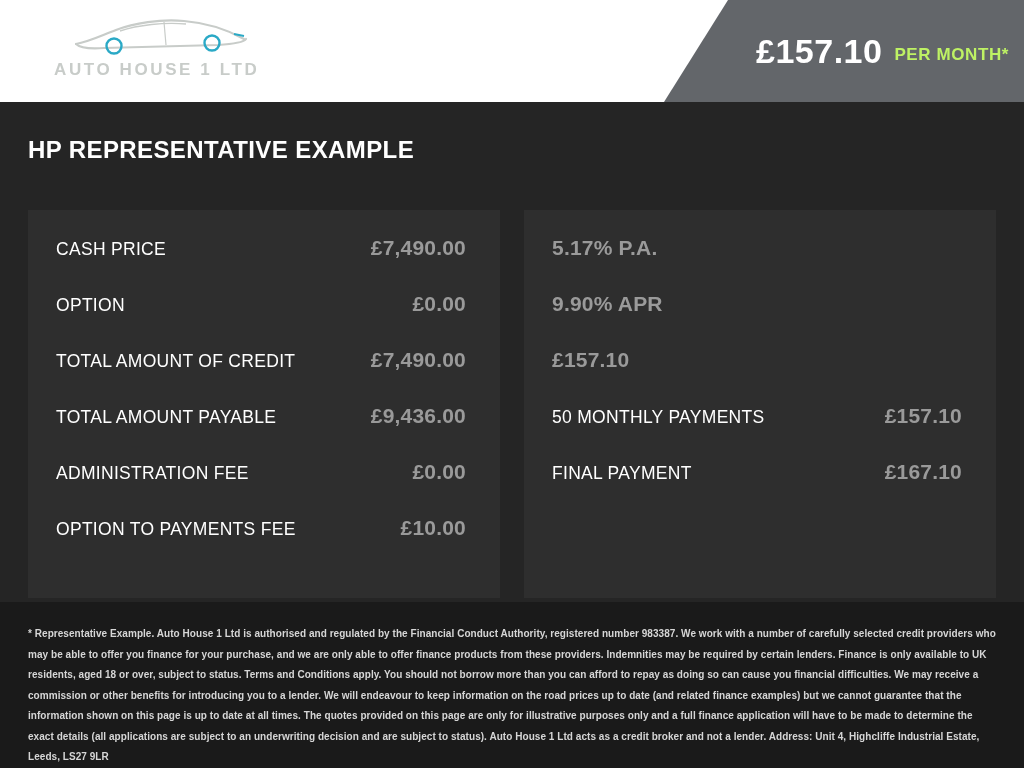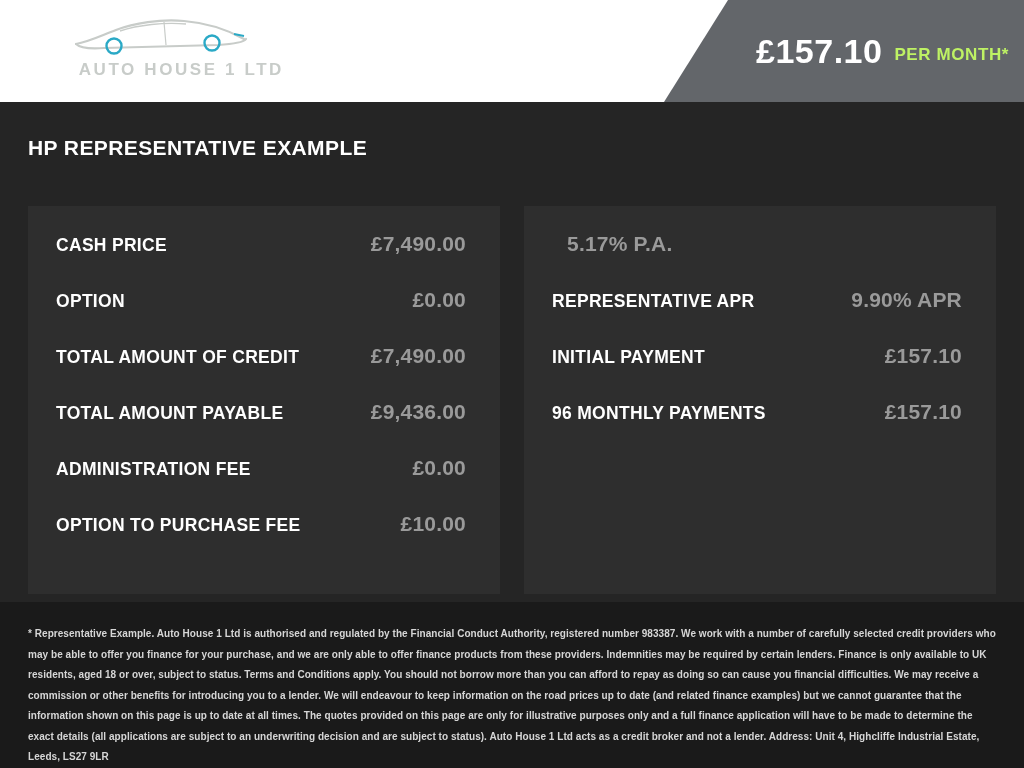--- a/index.html
+++ b/index.html
@@ -25,21 +25,21 @@
   }
   .logo-car {
     position: absolute;
     left: 40px; top: 2px;
     width: 185px; height: 44px;
   }
   .logo-text {
     position: absolute;
     left: 26px; top: 50px;
     width: 230px;
-    text-align: right;
+    text-align: left;
     font-size: 17px;
     font-weight: bold;
     letter-spacing: 2.6px;
     color: #c8ccc9;
     white-space: nowrap;
   }
   .header-price-block {
     position: absolute;
     right: 0; top: 0;
     height: 102px;
@@ -70,21 +70,21 @@
   
   .content {
     position: relative;
     width: 1024px;
     height: 666px;
     background: #252525;
     padding: 0 28px;
   }
   .section-title {
     color: #ffffff;
-    font-size: 21px;
+    font-size: 24px;
     font-weight: bold;
     letter-spacing: 0.4px;
     padding-top: 34px;
     padding-bottom: 0;
   }
 
   .panels {
     display: flex;
     gap: 24px;
     margin-top: 46px;
@@ -96,32 +96,31 @@
   }
   .row {
     display: flex;
     align-items: baseline;
     justify-content: space-between;
     height: 56px;
   }
   .row-label {
     color: #ffffff;
     font-size: 17.5px;
-    font-weight: bold;
+    font-weight: normal;
     letter-spacing: 0.3px;
     white-space: nowrap;
   }
   .row-value {
     color: #9a9a9a;
     font-size: 21px;
     font-weight: bold;
     letter-spacing: 0.2px;
     white-space: nowrap;
     text-align: right;
-    margin-left: 15px;
   }
 
   
   .disclaimer-wrap {
     position: absolute;
     left: 0; right: 0;
     bottom: 0;
     background: #1a1a1a;
     padding: 22px 28px 24px 28px;
     height: 166px;
@@ -177,40 +176,42 @@
       </div>
       <div class="row">
         <span class="row-label">TOTAL AMOUNT PAYABLE</span>
         <span class="row-value">£9,436.00</span>
       </div>
       <div class="row">
         <span class="row-label">ADMINISTRATION FEE</span>
         <span class="row-value">£0.00</span>
       </div>
       <div class="row">
-        <span class="row-label">OPTION TO PURCHASE FEE</span>
+        <span class="row-label">OPTION TO PAYMENTS FEE</span>
         <span class="row-value">£10.00</span>
       </div>
     </div>
 
     <div class="panel">
       <div class="row">
         <span class="row-value">5.17% P.A.</span>
       </div>
       <div class="row">
-        <span class="row-label">REPRESENTATIVE APR</span>
         <span class="row-value">9.90% APR</span>
       </div>
       <div class="row">
-        <span class="row-label">INITIAL PAYMENT</span>
         <span class="row-value">£157.10</span>
       </div>
       <div class="row">
-        <span class="row-label">96 MONTHLY PAYMENTS</span>
+        <span class="row-label">50 MONTHLY PAYMENTS</span>
         <span class="row-value">£157.10</span>
+      </div>
+      <div class="row">
+        <span class="row-label">FINAL PAYMENT</span>
+        <span class="row-value">£167.10</span>
       </div>
     </div>
   </div>
 
   <div class="disclaimer-wrap">
     <div class="disclaimer">* Representative Example. Auto House 1 Ltd is authorised and regulated by the Financial Conduct Authority, registered number 983387. We work with a number of carefully selected credit providers who may be able to offer you finance for your purchase, and we are only able to offer finance products from these providers. Indemnities may be required by certain lenders. Finance is only available to UK residents, aged 18 or over, subject to status. Terms and Conditions apply. You should not borrow more than you can afford to repay as doing so can cause you financial difficulties. We may receive a commission or other benefits for introducing you to a lender. We will endeavour to keep information on the road prices up to date (and related finance examples) but we cannot guarantee that the information shown on this page is up to date at all times. The quotes provided on this page are only for illustrative purposes only and a full finance application will have to be made to determine the exact details (all applications are subject to an underwriting decision and are subject to status). Auto House 1 Ltd acts as a credit broker and not a lender. Address: Unit 4, Highcliffe Industrial Estate, Leeds, LS27 9LR</div>
   </div>
 </div>
 
 </body></html>

